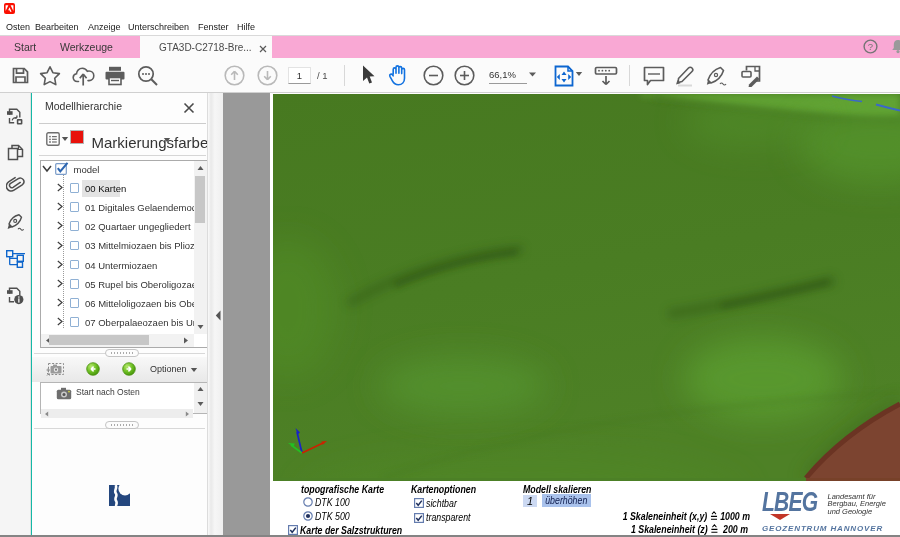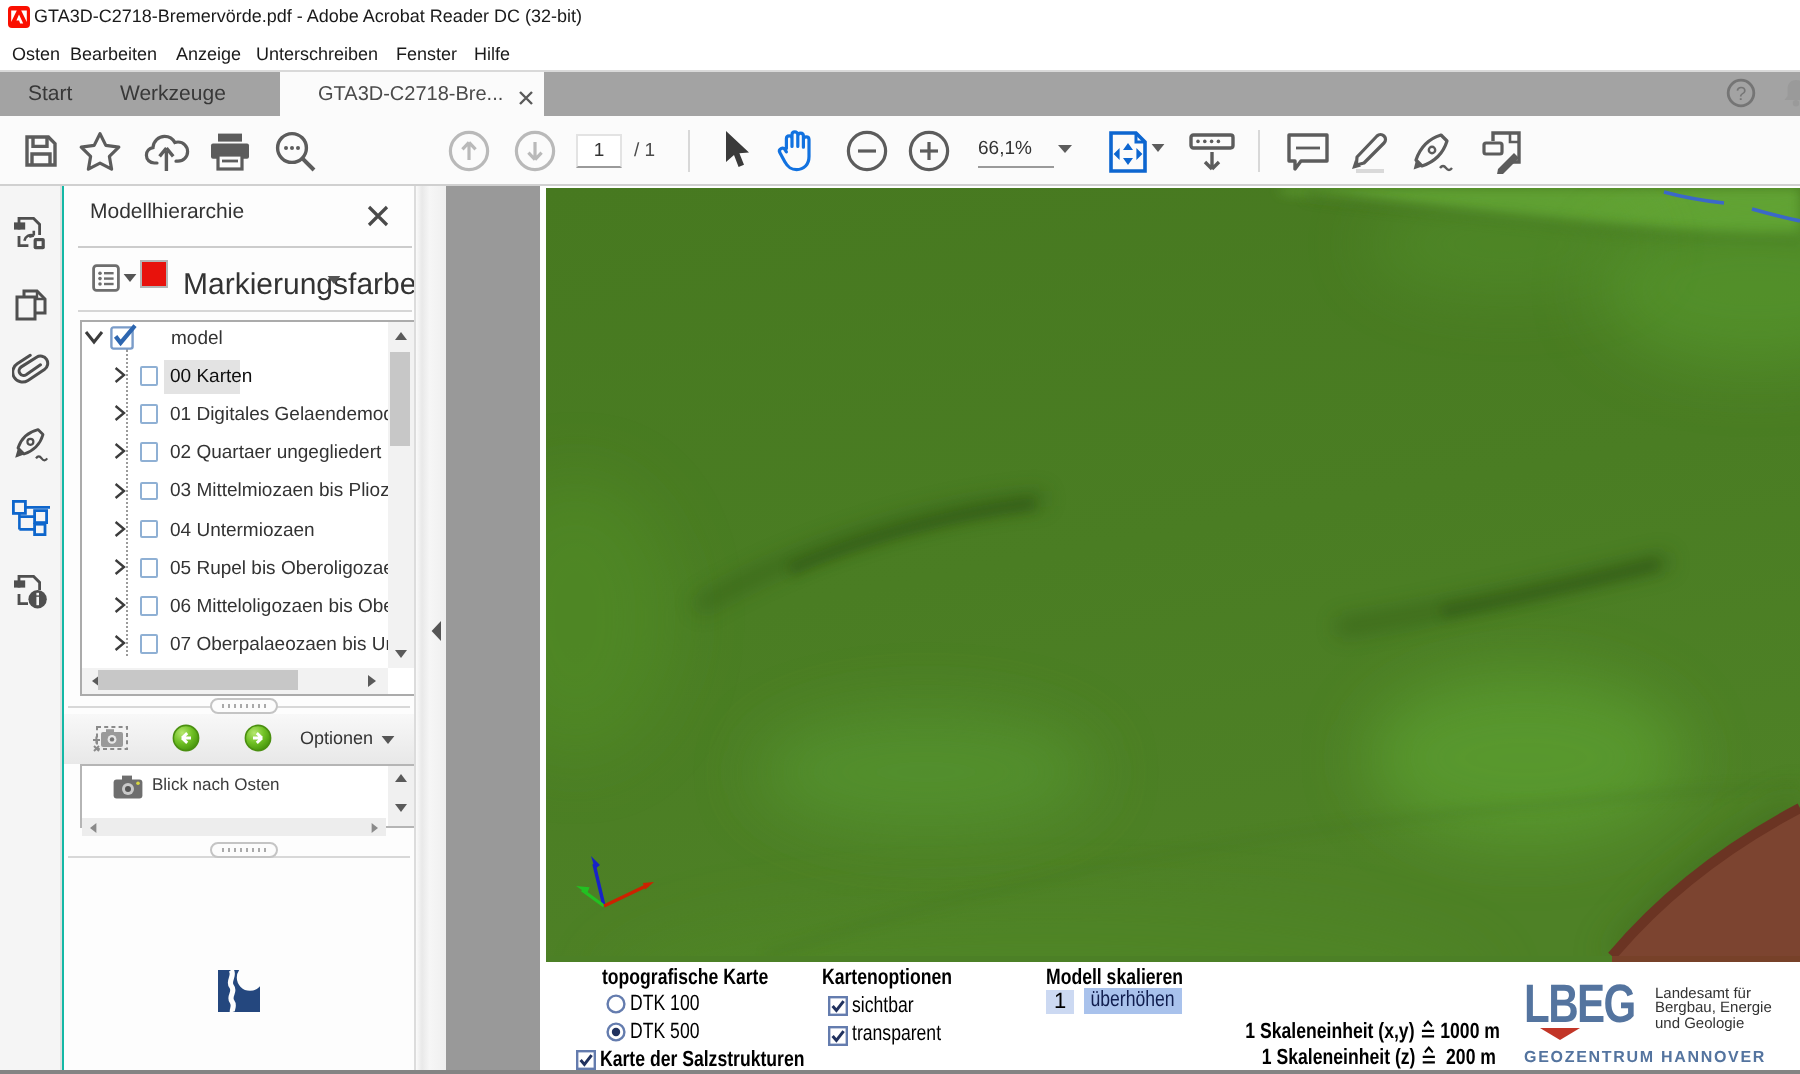--- a/index.html
+++ b/index.html
@@ -8,33 +8,32 @@
 .cx{transform:scaleX(0.8);transform-origin:left top;white-space:nowrap;}
 </style>
 </head>
 <body>
 
 <div class="abs" style="left:0;top:0;width:900px;height:18px;background:#ffffff;">
   <svg class="abs" style="left:4px;top:3px;" width="11" height="11" viewBox="0 0 11 11">
       <rect x="0" y="0" width="11" height="11" rx="2" fill="#fa0f00"></rect>
       <path d="M6.6 2.2 L9.4 2.2 L9.4 8.0 Z M4.4 2.2 L1.6 2.2 L1.6 8.0 Z M5.5 4.2 L7.6 8.8 L6.1 8.8 L5.5 7.2 L4.2 7.2 Z" fill="#fff"></path>
     </svg>
-  <span class="abs" style="left:17px;top:3px;font-size:9px;color:#1a1a1a;">GTA3D-C2718-Bremervörde.pdf - Adobe Acrobat Reader DC (32-bit)</span>
 </div>
 
 <div class="abs" id="menubar" style="left:0;top:18px;width:900px;height:17px;background:#ffffff;font-size:9px;color:#1a1a1a;">
   <span class="abs" style="left:6px;top:3.5px;">Osten</span>
   <span class="abs" style="left:35px;top:3.5px;">Bearbeiten</span>
   <span class="abs" style="left:88px;top:3.5px;">Anzeige</span>
   <span class="abs" style="left:128px;top:3.5px;">Unterschreiben</span>
   <span class="abs" style="left:198px;top:3.5px;">Fenster</span>
   <span class="abs" style="left:237px;top:3.5px;">Hilfe</span>
 </div>
 
-<div class="abs" style="left:0;top:35px;width:900px;height:23px;background:#a3a3a3;border-top:1px solid #d9d9d9;">
+<div class="abs" style="left:0;top:35px;width:900px;height:23px;background:#f9a8d4;border-top:1px solid #d9d9d9;">
   <span class="abs" style="left:14px;top:5px;font-size:10.5px;color:#383838;">Start</span>
   <span class="abs" style="left:60px;top:5px;font-size:10.5px;color:#383838;">Werkzeuge</span>
   <div class="abs" style="left:140px;top:0;width:132px;height:23px;background:#fbfbfb;"></div>
   <span class="abs" style="left:159px;top:6px;font-size:10px;color:#4a4a4a;">GTA3D-C2718-Bre...</span>
   <svg class="abs" style="left:258.5px;top:9px;" width="8" height="8" viewBox="0 0 8 8">
       <path d="M1 1 L7 7 M7 1 L1 7" stroke="#5a5a5a" stroke-width="1.2"></path>
     </svg>
   <svg class="abs" style="left:863px;top:3px;" width="15" height="15" viewBox="0 0 15 15">
       <circle cx="7.5" cy="7.5" r="6.4" fill="none" stroke="#757575" stroke-width="1.4"></circle>
       <text x="7.5" y="11" font-size="9.5" text-anchor="middle" fill="#757575" font-family="Liberation Sans">?</text>
@@ -241,21 +240,21 @@
 
       <div class="abs" style="left:40.5px;top:19px;width:38.5px;height:17px;background:#e3e3e3;"></div>
 
       <svg class="abs" style="left:0.5px;top:3.5px;" width="10" height="9" viewBox="0 0 10 9">
           <path d="M1 2 L5 7 L9 2" fill="none" stroke="#3c3c3c" stroke-width="1.5"></path>
         </svg>
       <svg class="abs" style="left:14px;top:1.5px;" width="15" height="13" viewBox="0 0 15 13">
           <rect x="0.7" y="1.7" width="10.6" height="10.6" rx="1" fill="#fff" stroke="#7a9cc9" stroke-width="1.2"></rect>
           <path d="M2.8 6.2 L5.3 9.4 L12.5 0.8" fill="none" stroke="#2d66b0" stroke-width="2.1"></path>
         </svg>
-      <span class="abs" style="left:32.5px;top:3px;margin-left:12px;">model</span>
+      <span class="abs" style="left:32.5px;top:3px;">model</span>
 
       <svg class="abs" style="left:14.5px;top:22.5px;" width="7" height="9" viewBox="0 0 7 9">
           <path d="M1.8 1 L6 4.5 L1.8 8" fill="none" stroke="#3c3c3c" stroke-width="1.2"></path>
         </svg>
       <div class="abs" style="left:28.5px;top:22.5px;width:9.5px;height:9.5px;border:1px solid #8fb0d4;border-radius:1px;background:#fff;"></div>
       <span class="abs" style="left:44px;top:22.2px;color:#0f0f0f;">00 Karten</span>
       <svg class="abs" style="left:14.5px;top:41.7px;" width="7" height="9" viewBox="0 0 7 9">
           <path d="M1.8 1 L6 4.5 L1.8 8" fill="none" stroke="#3c3c3c" stroke-width="1.2"></path>
         </svg>
       <div class="abs" style="left:28.5px;top:41.7px;width:9.5px;height:9.5px;border:1px solid #8fb0d4;border-radius:1px;background:#fff;"></div>
@@ -355,21 +354,21 @@
     </div>
 
     <div class="abs" style="left:7.5px;top:288.5px;width:168px;height:32px;border:1px solid #b5b5b5;background:#fff;">
       <svg class="abs" style="left:15.5px;top:4.5px;" width="16" height="13" viewBox="0 0 16 13">
           <rect x="0.8" y="2.8" width="14.4" height="9.4" rx="1.5" fill="#6e6e6e"></rect>
           <rect x="5" y="0.8" width="5" height="2.6" fill="#6e6e6e"></rect>
           <circle cx="8" cy="7.5" r="3" fill="#c9c9c9"></circle>
           <circle cx="8" cy="7.5" r="1.5" fill="#555"></circle>
           <circle cx="13" cy="4.6" r="0.9" fill="#d8d840"></circle>
         </svg>
-      <span class="abs" style="left:35.5px;top:4px;font-size:8.5px;color:#3c3c3c;">Blick nach Osten</span>
+      <span class="abs" style="left:35.5px;top:4px;font-size:8.5px;color:#3c3c3c;">Start nach Osten</span>
       <div class="abs" style="left:153.5px;top:0;width:13px;height:30px;background:#f0f0f0;">
         <svg class="abs" style="left:3px;top:3px;" width="7" height="6" viewBox="0 0 7 6">
             <path d="M0.5 5 L3.5 1 L6.5 5 Z" fill="#5a5a5a"></path>
           </svg>
         <svg class="abs" style="left:3px;top:18px;" width="7" height="6" viewBox="0 0 7 6">
             <path d="M0.5 1 L3.5 5 L6.5 1 Z" fill="#5a5a5a"></path>
           </svg>
       </div>
     </div>
 
@@ -445,21 +444,21 @@
       <g stroke-width="1.7" fill="none">
         <path d="M 29,359 L 24,338" stroke="#1822c8"></path>
         <path d="M 24.5,340.5 L 22.5,334 L 27,338.5" fill="#1822c8" stroke="none"></path>
         <path d="M 29,359 L 18,351" stroke="#22c122"></path>
         <path d="M 20.5,352.8 L 15,349 L 21.8,349.6" fill="#22c122" stroke="none"></path>
         <path d="M 29,359 L 51,348.5" stroke="#cc2200"></path>
         <path d="M 48.4,347.5 L 54,347 L 49.6,350.7" fill="#cc2200" stroke="none"></path>
       </g>
     </svg>
 
-    <div class="abs" style="left:0;top:385.2px;width:548px;height:56.8px;background:#fff;font-size:11px;color:#000;">
+    <div class="abs" style="left:0;top:385.2px;width:548px;height:56.8px;background:#fff;font-size:11px;color:#000;font-style:italic;">
       <div class="abs" style="left:3.5px;top:0;width:533px;height:2.6px;background:#4c8026;"></div>
       <div class="abs" style="left:536.5px;top:0;width:94px;height:2.6px;background:#774129;"></div>
       <span class="abs" style="left:31px;top:4.5px;font-weight:bold;font-size:11px;"><span class="cx" style="display:inline-block;">topografische Karte</span></span>
       <svg class="abs" style="left:33.5px;top:19.1px;" width="10" height="10" viewBox="0 0 10 10">
           <circle cx="5" cy="5" r="4.2" fill="#fff" stroke="#647cae" stroke-width="1.2"></circle>
         </svg>
       <span class="abs cx" style="left:45.5px;top:18px;">DTK 100</span>
       <svg class="abs" style="left:33.5px;top:33.3px;" width="10" height="10" viewBox="0 0 10 10">
           <circle cx="5" cy="5" r="4.2" fill="#fff" stroke="#647cae" stroke-width="1.2"></circle>
           <circle cx="5" cy="5" r="2.1" fill="#20315e"></circle>

